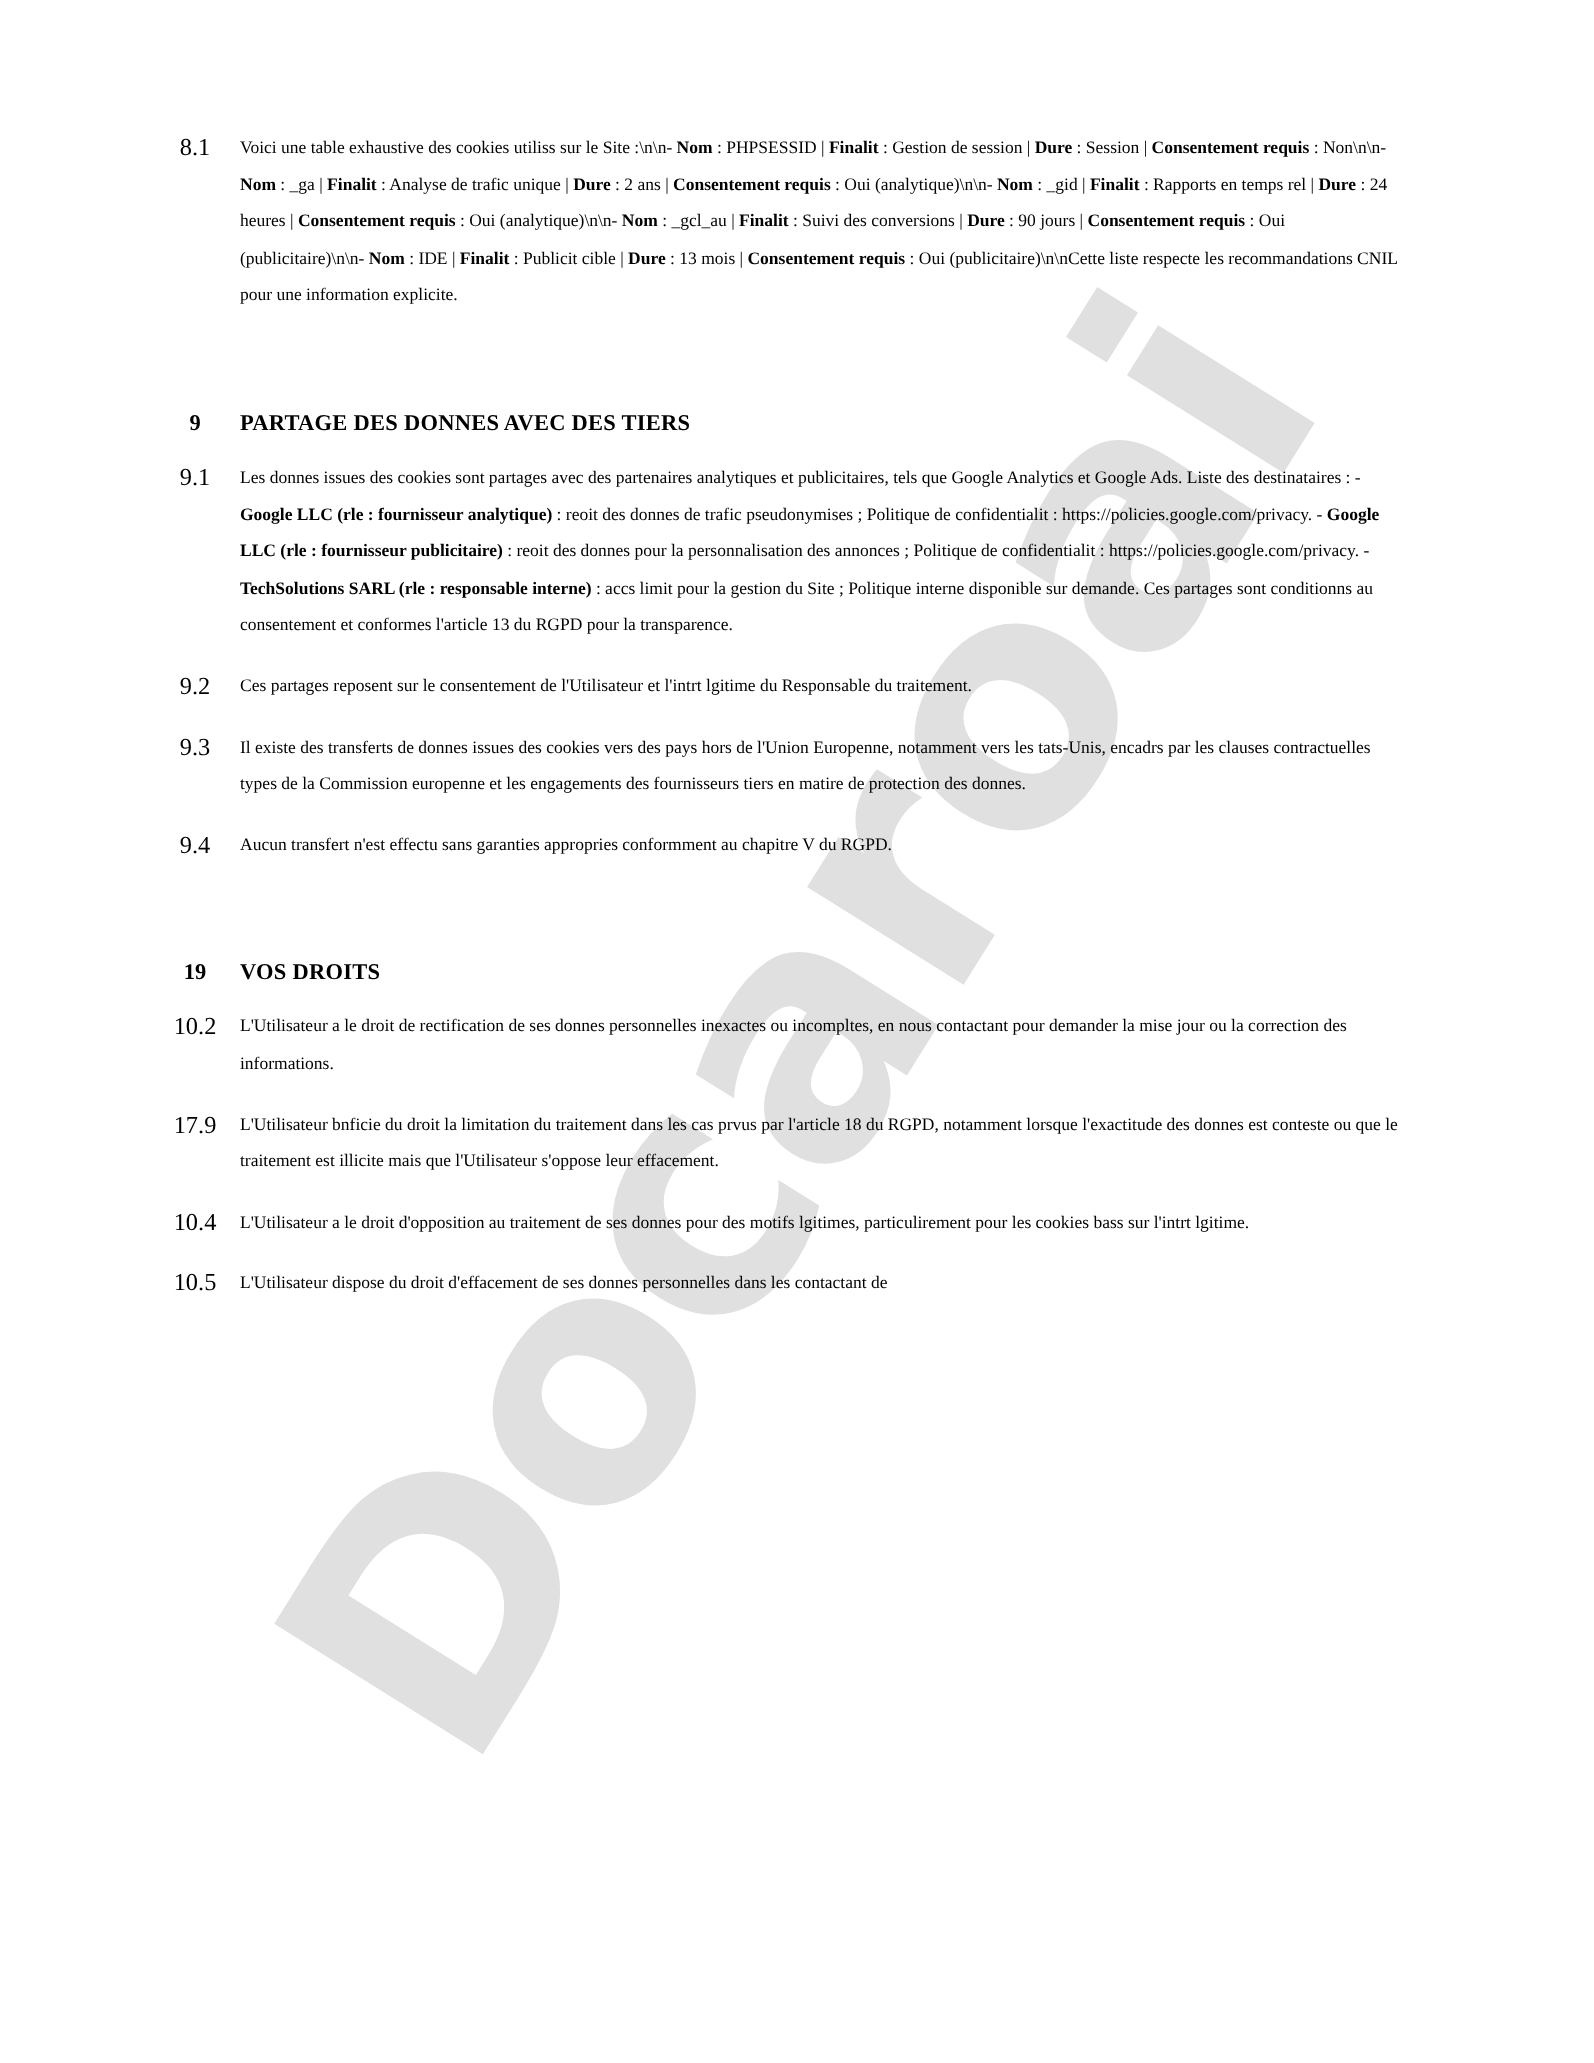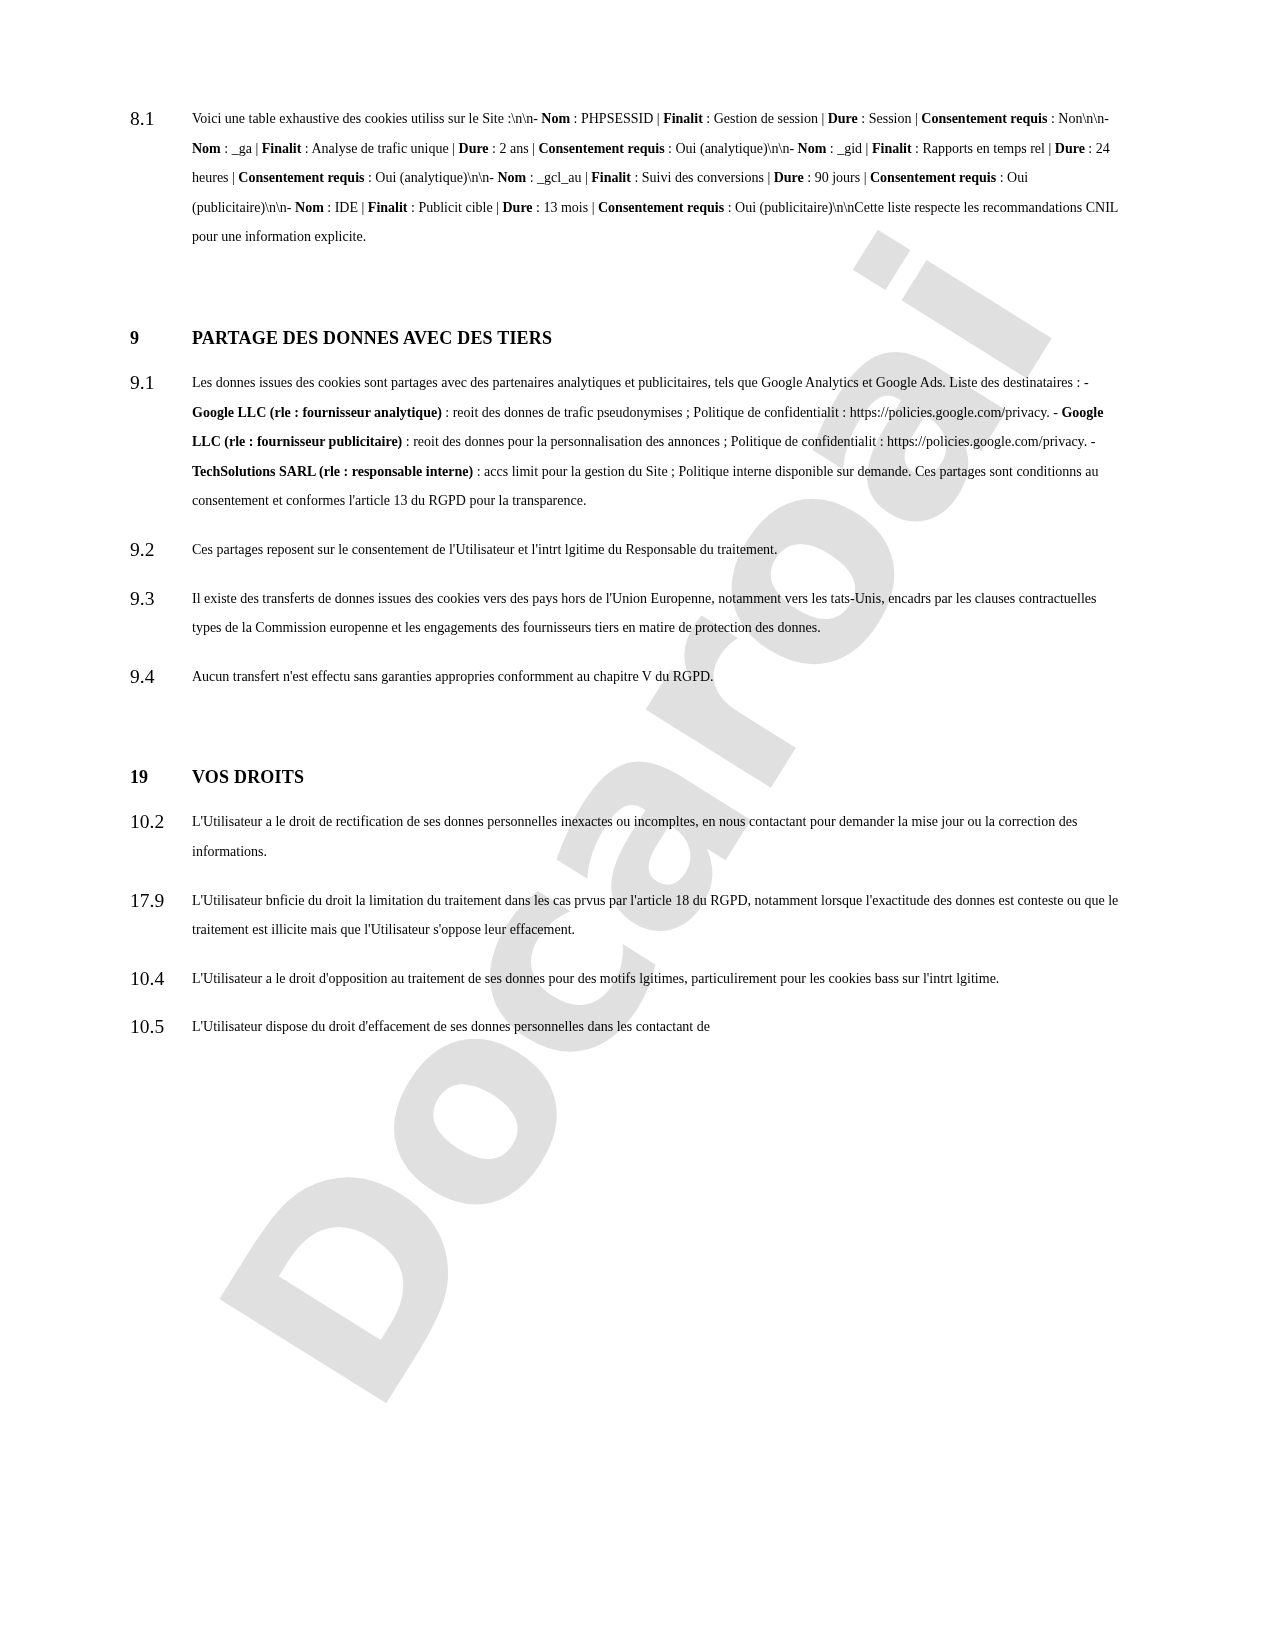--- a/index.html
+++ b/index.html
@@ -59,21 +59,21 @@
   .clause {
     position: relative;
     display: flex;
     align-items: flex-start;
     margin: 0 0 19px 0;
     padding: 0;
   }
   .clause-num {
     flex: 0 0 auto;
     width: 62px;
-    text-align: left;
+    text-align: center;
     padding-right: 10px;
     font-size: 19.5px;
     line-height: 29.6px;
     box-sizing: border-box;
     white-space: nowrap;
   }
   .clause-body {
     flex: 1 1 auto;
     font-size: 14px;
     line-height: 29.6px;

